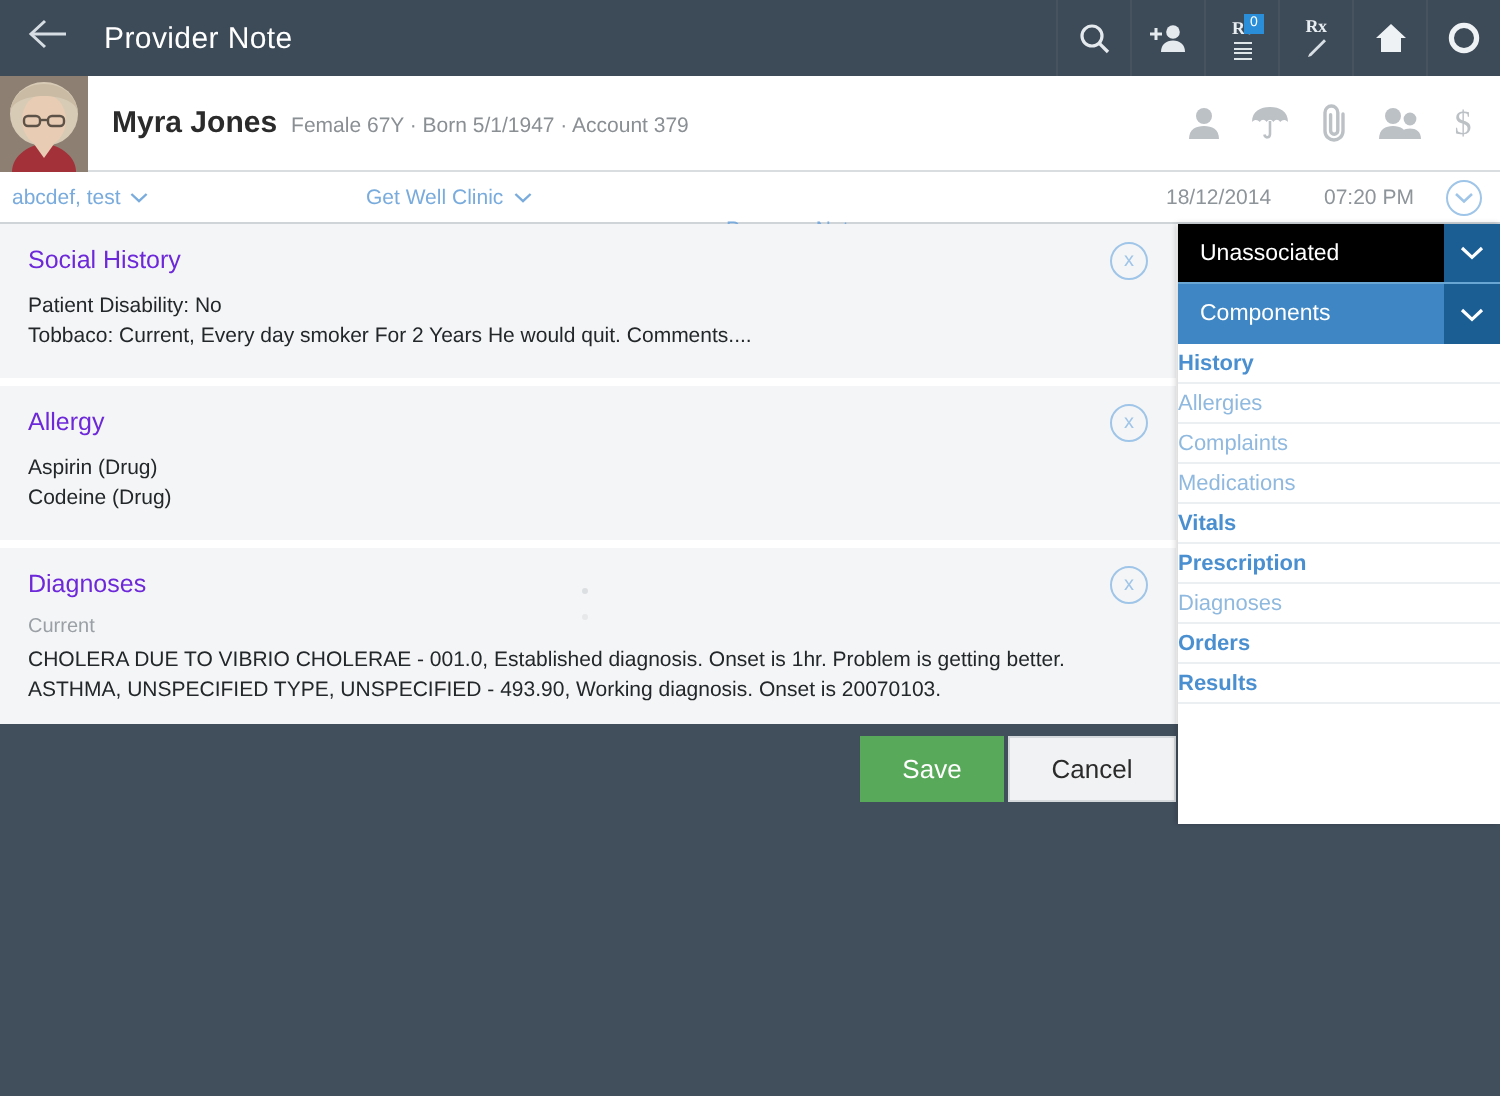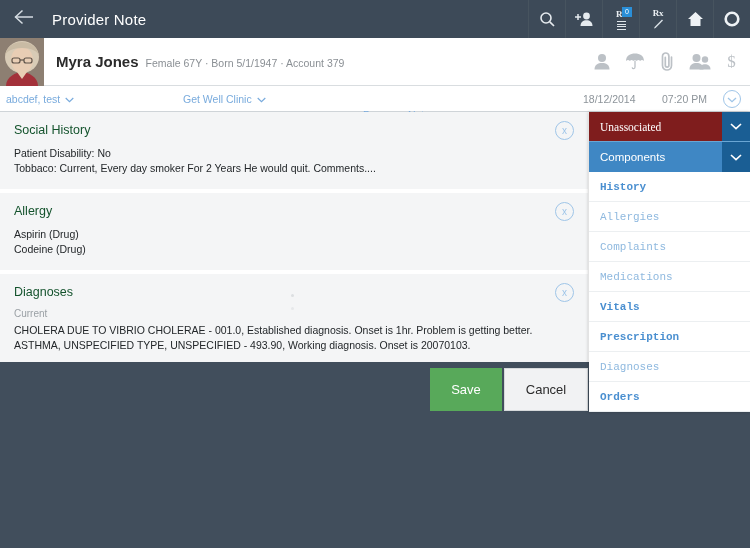--- a/index.html
+++ b/index.html
@@ -121,21 +121,21 @@
     overflow: hidden;
   }
   .card {
     background: #f4f5f6;
     margin: 0 0 4px 0;
     padding: 11px 14px 13px 14px;
     position: relative;
     width: 588px;
   }
   .card-title {
-    font-size: 12.5px; color: #14532d; margin-bottom: 9px; font-weight: 400;
+    font-size: 12.5px; color: #6d28d9; margin-bottom: 9px; font-weight: 400;
   }
   .card-sub {
     font-size: 10px; color: #9aa0a5; margin-bottom: 4px;
   }
   .card-line {
     font-size: 10.5px; color: #23272a; line-height: 15px;
   }
   .card-close {
     position: absolute; right: 14px; top: 9px;
     width: 19px; height: 19px; border-radius: 50%;
@@ -148,21 +148,21 @@
   .dot-b { position:absolute; left:291px; top:33px; width:3px; height:3px; border-radius:50%; background:#e6e8ea; }
 
   
   .footer {
     position: absolute; left: 0; top: 362px;
     width: 750px; height: 186px;
     background: #414e5c;
   }
   .btn {
     position: absolute; top: 6px;
-    height: 43px; border: none;
+    height: 33px; border: none;
     font-size: 13px; cursor: pointer;
     font-family: "Liberation Sans", sans-serif;
   }
   .btn-save {
     left: 430px; width: 72px;
     background: #58a95a; color: #ffffff;
   }
   .btn-cancel {
     left: 504px; width: 84px;
     background: #f1f2f3; color: #2b2b2b;
@@ -176,34 +176,33 @@
     background: #ffffff;
     box-shadow: -1px 0 3px rgba(0,0,0,.18);
     overflow: hidden;
   }
   .rp-header {
     height: 30px; display: flex; align-items: center;
     color: #ffffff; font-size: 11.5px;
     padding-left: 11px; cursor: pointer;
     position: relative;
   }
-  .rp-unassoc { background: #7f1d1d; border-bottom: 1px solid #6aa6d4; font-family: Liberation Serif, serif; }
+  .rp-unassoc { background: #000000; border-bottom: 1px solid #6aa6d4; }
   .rp-components { background: #3f87c4; }
   .rp-chevbox {
     position: absolute; right: 0; top: 0;
     width: 28px; height: 100%;
     background: #1a5e94;
     display: flex; align-items: center; justify-content: center;
   }
   .rp-item {
-    height: 30px; display: flex; align-items: center;
-    padding-left: 11px; font-size: 11px;
+    height: 20px; display: flex; align-items: center;
+    font-size: 11px;
     border-bottom: 1px solid #eceff1;
     cursor: pointer;
-    font-family: Liberation Mono, monospace;
   }
   .rp-strong { color: #4a8fd0; font-weight: bold; }
   .rp-light  { color: #8fb9df; font-weight: normal; }
 </style>
 </head>
 <body>
 
 <div id="app">
 
   <div class="appbar">

